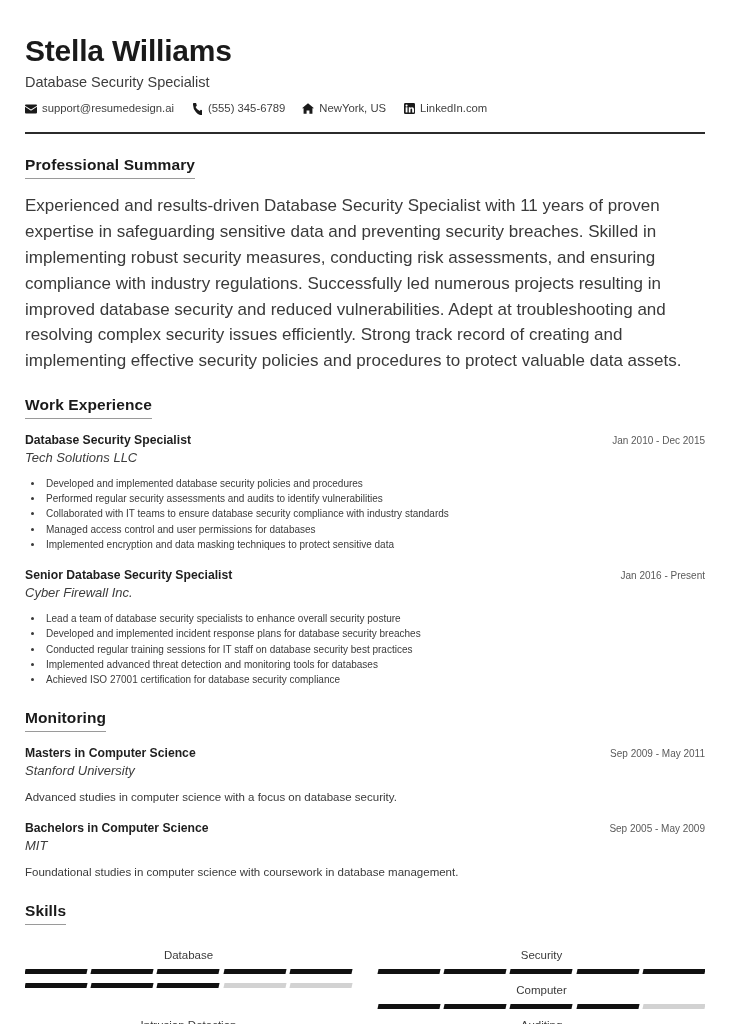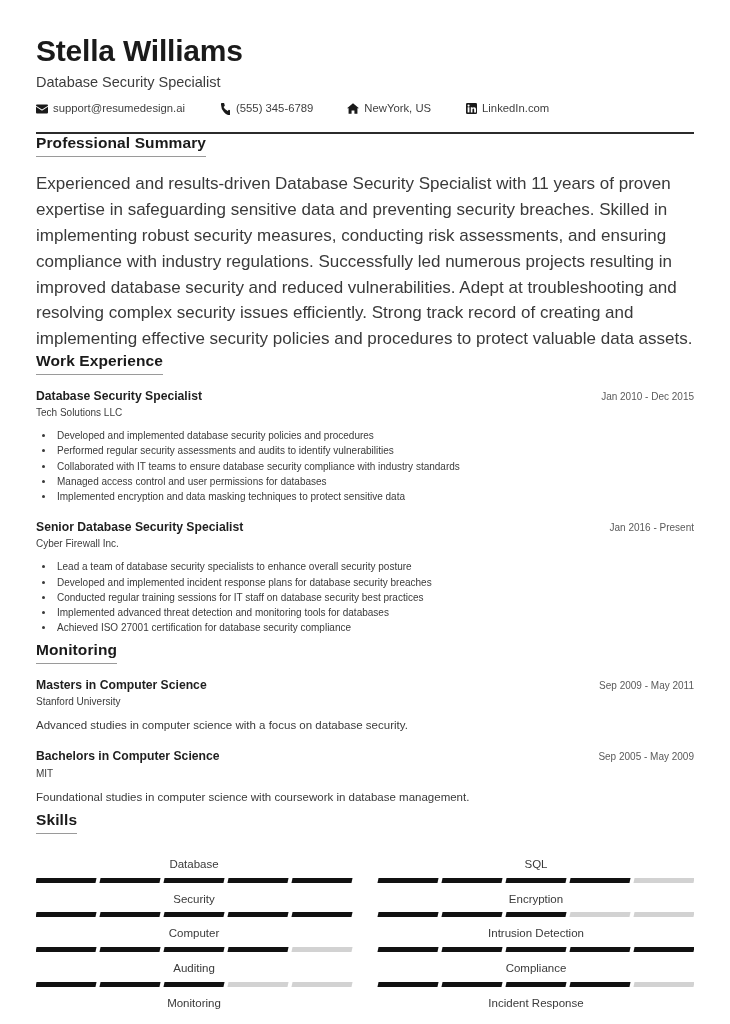--- a/index.html
+++ b/index.html
@@ -14,21 +14,21 @@
     overflow: hidden;
     font-family: "Liberation Sans", sans-serif;
     color: #333333;
     -webkit-font-smoothing: antialiased;
   }
 
   .page {
     position: relative;
     width: 730px;
     height: 1024px;
-    padding: 0 36px;
+    padding: 0 25px;
     background: #fff;
   }
 
   
   .header { padding-top: 34px; }
   .full-name {
     font-size: 30px;
     font-weight: 700;
     letter-spacing: -0.2px;
     color: #1a1a1a;
@@ -41,21 +41,21 @@
     color: #3c3c3c;
     margin: 6px 0 0 0;
     line-height: 1.2;
   }
 
   .contact-row {
     display: flex;
     align-items: center;
     flex-wrap: nowrap;
     margin-top: 12px;
-    gap: 34px;
+    gap: 17px;
   }
   .contact-item {
     display: flex;
     align-items: center;
     gap: 5px;
     font-size: 11.3px;
     color: #3f3f3f;
     white-space: nowrap;
     line-height: 1;
   }
@@ -70,21 +70,21 @@
   }
   .contact-item .ico svg { display: block; }
 
   .header-rule {
     height: 2.5px;
     background: #2b2b2b;
     margin-top: 17px;
   }
 
   
-  .section { }
+  .section { margin-top: 22px; }
   .section-title {
     display: inline-block;
     font-size: 15.5px;
     font-weight: 700;
     color: #1a1a1a;
     letter-spacing: 0.1px;
     padding-bottom: 4px;
     border-bottom: 1.6px solid #9a9a9a;
     line-height: 1.15;
   }
@@ -113,24 +113,25 @@
     color: #1f1f1f;
     line-height: 1.25;
   }
   .entry-date {
     font-size: 10px;
     color: #5a5a5a;
     white-space: nowrap;
     line-height: 1.25;
   }
   .entry-org {
-    font-size: 10px;
+    font-size: 13px;
     color: #3c3c3c;
     margin-top: 2px;
     line-height: 1.3;
+    font-style: italic;
   }
   .entry-desc {
     font-size: 11.5px;
     color: #3a3a3a;
     margin-top: 9px;
     line-height: 1.4;
   }
   ul.bullets {
     margin: 9px 0 0 0;
     padding-left: 19px;
@@ -296,41 +297,30 @@
             <div class="skill-name">Database</div>
             <div class="skill-bar">
               <span class="seg on"></span>
               <span class="seg on"></span>
               <span class="seg on"></span>
               <span class="seg on"></span>
               <span class="seg on"></span>
             </div>
           </div>
           <div class="skill">
-            <div class="skill-name">SQL</div>
-            <div class="skill-bar">
-              <span class="seg on"></span>
-              <span class="seg on"></span>
-              <span class="seg on"></span>
-              <span class="seg on"></span>
-              <span class="seg"></span>
-            </div>
-          </div>
-          <div class="skill">
             <div class="skill-name">Security</div>
             <div class="skill-bar">
               <span class="seg on"></span>
               <span class="seg on"></span>
               <span class="seg on"></span>
               <span class="seg on"></span>
               <span class="seg on"></span>
             </div>
           </div>
           <div class="skill">
-            <div class="skill-name">Encryption</div>
             <div class="skill-bar">
               <span class="seg on"></span>
               <span class="seg on"></span>
               <span class="seg on"></span>
               <span class="seg"></span>
               <span class="seg"></span>
             </div>
           </div>
           <div class="skill">
             <div class="skill-name">Computer</div>

